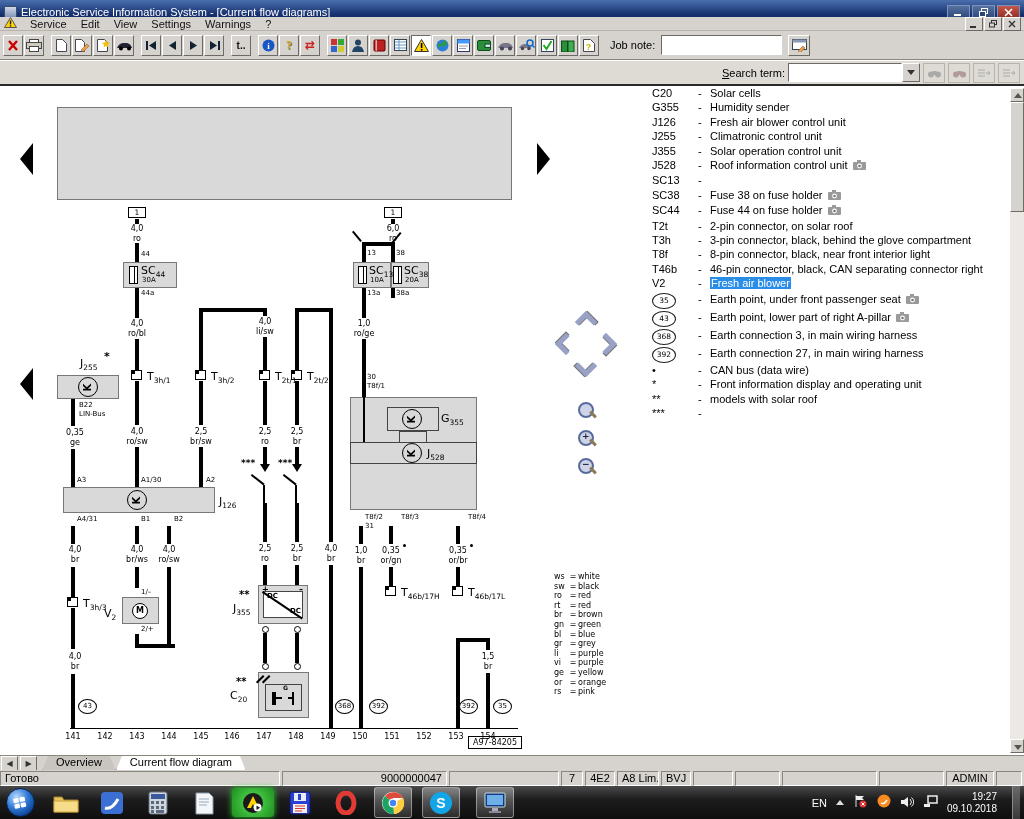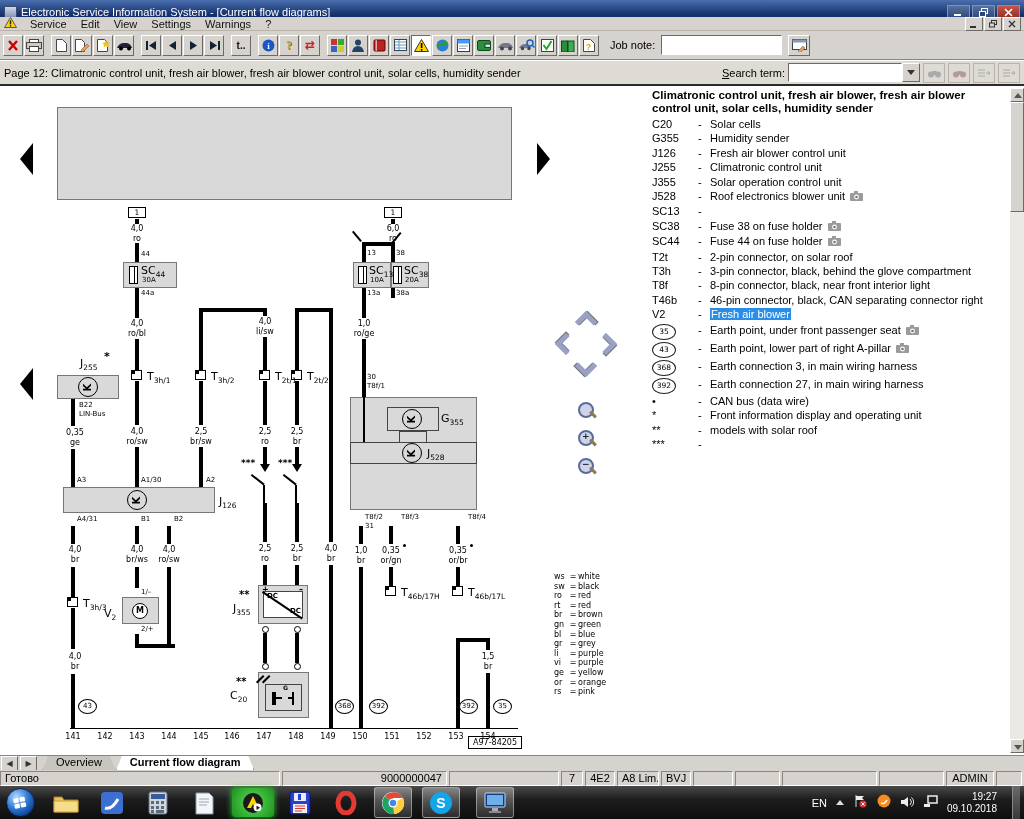--- a/index.html
+++ b/index.html
@@ -76,21 +76,21 @@
   .sarrow .t{position:absolute;left:3px;width:0;height:0;border-left:4px solid transparent;border-right:4px solid transparent}
   #pthumb{position:absolute;left:0;top:14px;width:14px;height:110px;background:#d6d3ce;border:1px solid;
     border-color:#fff #6d6a65 #6d6a65 #fff;box-sizing:border-box}
   
   #tabsrow{position:absolute;left:0;top:755px;width:1024px;height:15px;background:#d6d3ce;
     border-top:1px solid #8a867e;display:flex;align-items:flex-start;font-size:11px;box-sizing:border-box}
   .tnav{width:15px;height:13px;background:#d6d3ce;border:1px solid;border-color:#fff #6d6a65 #6d6a65 #fff;
     display:flex;align-items:center;justify-content:center;font-size:8px;color:#333;margin:0 1px}
   .tab{padding:0 13px;height:14px;line-height:13px;border:1px solid #777;border-top:none;background:#c8c5bf;
     clip-path:polygon(6px 0,calc(100% - 6px) 0,100% 100%,0 100%);transform:none}
-  .tab.active{background:#fff;font-weight:bold}
+  .tab.active{background:#fff;font-weight:normal}
   #statusbar{position:absolute;left:0;top:770px;width:1024px;height:16px;background:#d6d3ce;display:flex;
     font-size:11px;align-items:stretch;padding-top:1px;box-sizing:border-box}
   .scell{border:1px solid;border-color:#8a867e #fff #fff #8a867e;margin-right:2px;box-sizing:border-box;
     padding:0 4px;line-height:12px;overflow:hidden;white-space:nowrap}
   #taskbar{position:absolute;left:0;top:786px;width:1024px;height:33px;
     background:linear-gradient(#4a4a4a,#1d1d1d 40%,#0e0e0e);display:flex;align-items:center}
   .tbi{width:36px;height:29px;flex:none;display:flex;align-items:center;justify-content:center;margin:0 2px;border-radius:3px}
   .tbi.hlgreen{background:radial-gradient(circle,#54e054,#1f8f1f);box-shadow:0 0 6px #3c3}
   .tbi.hlgray{background:linear-gradient(rgba(255,255,255,.35),rgba(255,255,255,.12));border:1px solid rgba(255,255,255,.4)}
   #orb{width:27px;height:27px;border-radius:50%;
@@ -329,21 +329,20 @@
         <svg width="15" height="13">
           <rect x="0.5" y="0.5" width="14" height="10" fill="#fff" stroke="#345"></rect>
           <rect x="0.5" y="0.5" width="14" height="3" fill="#8a9ab4"></rect>
           <path d="M6 12l5-5 2 2-5 5z" fill="#e8a33d" stroke="#845" stroke-width="0.5"></path>
         </svg>
       </span>
   </span>
 </div>
 
 <div id="pagebar">
-  <span class="ptext">Page 12: Climatronic control unit, fresh air blower, fresh air blower control unit, solar cells, humidity sender</span>
   <div id="searchzone">
     <span id="searchlabel"><span class="ul">S</span>earch term:</span>
     <span class="combo">
       <input value="" style="">
       <span class="combobtn">
           <svg width="8" height="5">
             <path d="M0 0h8L4 5z" fill="#333"></path>
           </svg>
         </span>
     </span>
@@ -640,21 +639,20 @@
       <div style="position: absolute; left: 285px; top: 646px; width: 22px; text-align: center; font: 8px &quot;DejaVu Sans&quot;;">148</div>
       <div style="position: absolute; left: 317px; top: 646px; width: 22px; text-align: center; font: 8px &quot;DejaVu Sans&quot;;">149</div>
       <div style="position: absolute; left: 349px; top: 646px; width: 22px; text-align: center; font: 8px &quot;DejaVu Sans&quot;;">150</div>
       <div style="position: absolute; left: 381px; top: 646px; width: 22px; text-align: center; font: 8px &quot;DejaVu Sans&quot;;">151</div>
       <div style="position: absolute; left: 413px; top: 646px; width: 22px; text-align: center; font: 8px &quot;DejaVu Sans&quot;;">152</div>
       <div style="position: absolute; left: 445px; top: 646px; width: 22px; text-align: center; font: 8px &quot;DejaVu Sans&quot;;">153</div>
       <div style="position: absolute; left: 477px; top: 646px; width: 22px; text-align: center; font: 8px &quot;DejaVu Sans&quot;;">154</div>
     </div>
 
   <div id="panel">
-    <div id="paneltitle">Climatronic control unit, fresh air blower, fresh air blower control unit, solar cells, humidity sender</div>
     <div id="legendrows">
         <div class="lrow">
           <span class="lterm">C20</span>
           <span class="ldash">-</span>
           <span class="ldesc"><span>Solar cells</span></span>
         </div>
         <div class="lrow">
           <span class="lterm">G355</span>
           <span class="ldash">-</span>
           <span class="ldesc"><span>Humidity sender</span></span>
@@ -670,21 +668,21 @@
           <span class="ldesc"><span>Climatronic control unit</span></span>
         </div>
         <div class="lrow">
           <span class="lterm">J355</span>
           <span class="ldash">-</span>
           <span class="ldesc"><span>Solar operation control unit</span></span>
         </div>
         <div class="lrow">
           <span class="lterm">J528</span>
           <span class="ldash">-</span>
-          <span class="ldesc"><span>Roof electronics blower unit</span><span class="cam"><svg width="13" height="10">
+          <span class="ldesc"><span>Roof information control unit</span><span class="cam"><svg width="13" height="10">
                 <rect y="2" width="13" height="8" rx="1" fill="#9a9a9a"></rect>
                 <rect x="4" width="4" height="3" fill="#9a9a9a"></rect>
                 <circle cx="6.5" cy="6" r="2.4" fill="#fff"></circle>
                 <circle cx="6.5" cy="6" r="1.3" fill="#777"></circle>
               </svg></span></span>
         </div>
         <div class="lrow">
           <span class="lterm">SC13</span>
           <span class="ldash">-</span>
         </div>

